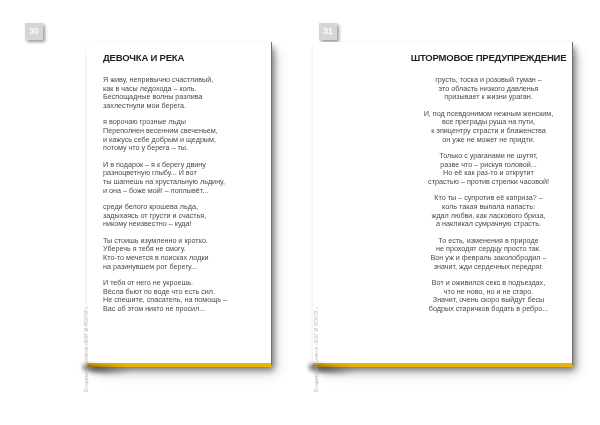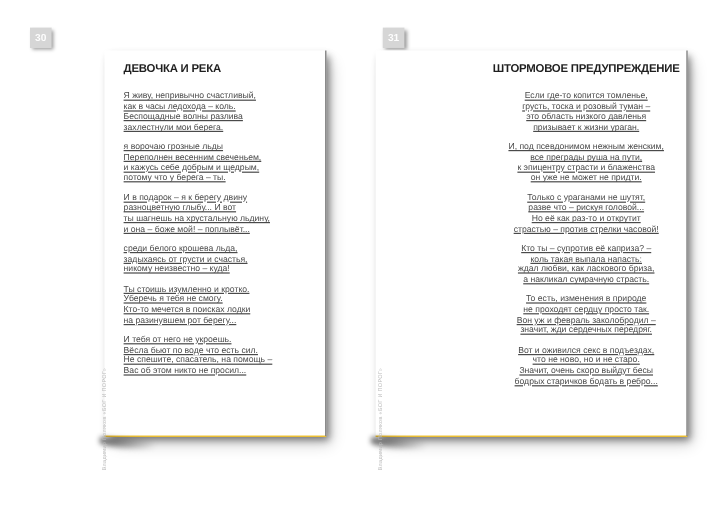--- a/index.html
+++ b/index.html
@@ -16,42 +16,42 @@
     background:#d6d6d6;color:#fdfdfd;
     font-size:8.5px;font-weight:bold;text-align:center;line-height:17px;
     box-shadow:2px 2px 3px rgba(0,0,0,0.40);
   }
   .badge-left{left:25px;}
   .badge-right{left:319px;}
 
   
   .page{
     position:absolute;top:42px;height:321px;background:#ffffff;
-    border-right:1px solid #6f6f6f;border-bottom:1px solid #eab308;
+    border-right:1px solid #6f6f6f;border-bottom:4px solid #eab308;
     box-shadow:3px 4px 6px -1px rgba(0,0,0,0.45), 6px 8px 12px -2px rgba(0,0,0,0.20);
   }
   .page-left{left:87px;width:184px;}
   .page-right{left:313px;width:259px;text-align:center;}
   
   .page::after{
     content:"";position:absolute;left:-4px;bottom:-9px;width:54px;height:8px;
     background:linear-gradient(to right, rgba(0,0,0,0.55), rgba(0,0,0,0) 88%);
     filter:blur(2px);
     transform:rotate(4deg);transform-origin:left center;
     border-radius:0 0 60% 40%;
   }
 
   .poem-title{
     margin:10px 0 0 16px;
     font-size:9.5px;font-weight:bold;color:#1f1f1f;letter-spacing:-0.2px;
     white-space:nowrap;
   }
   .page-right .poem-title, .page-right .poem{margin-left:92px;}
 
-  .poem{margin:13px 0 0 16px;font-size:7.2px;color:#4a4a4a;text-decoration:underline;}
+  .poem{margin:13px 0 0 16px;font-size:7.2px;color:#4a4a4a;}
   .stanza{margin:0 0 7.5px 0;padding:0;}
   .line{display:block;line-height:8.7px;white-space:nowrap;}
 
   
   .edition-caption{
     position:absolute;
     font-size:4.6px;color:#bcbcbc;letter-spacing:0.25px;white-space:nowrap;
     transform:rotate(-90deg);transform-origin:0 0;
   }
   .caption-left{left:84px;top:392px;}
@@ -104,21 +104,20 @@
           <span class="line">Не спешите, спасатель, на помощь –</span>
           <span class="line">Вас об этом никто не просил...</span>
         </p>
       </div>
   </div>
 
   <div class="page page-right">
     <div class="poem-title">ШТОРМОВОЕ ПРЕДУПРЕЖДЕНИЕ</div>
     <div class="poem">
         <p class="stanza">
-          <span class="line">Если где-то копится томленье,</span>
           <span class="line">грусть, тоска и розовый туман –</span>
           <span class="line">это область низкого давленья</span>
           <span class="line">призывает к жизни ураган.</span>
         </p>
         <p class="stanza">
           <span class="line">И, под псевдонимом нежным женским,</span>
           <span class="line">все преграды руша на пути,</span>
           <span class="line">к эпицентру страсти и блаженства</span>
           <span class="line">он уже не может не придти.</span>
         </p>

